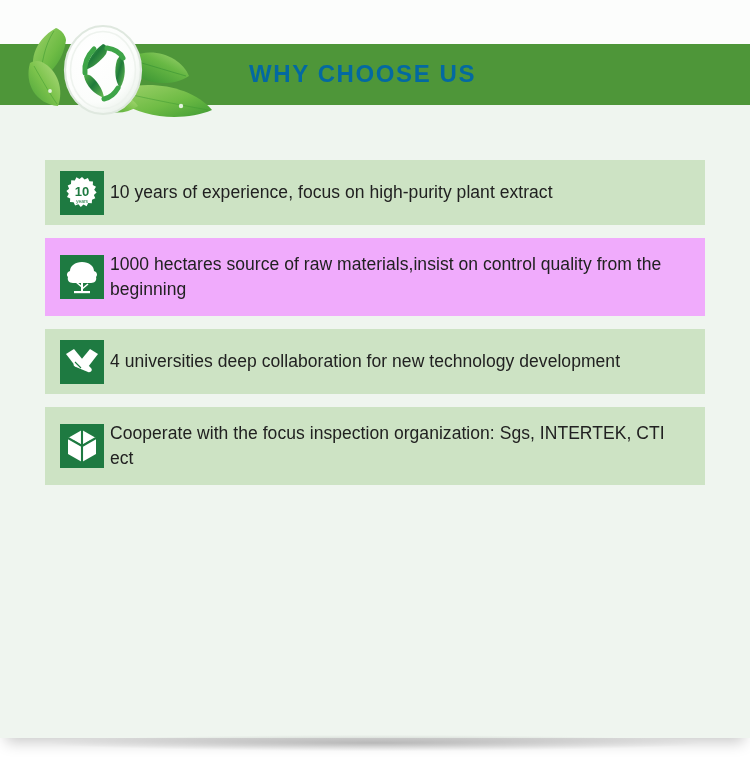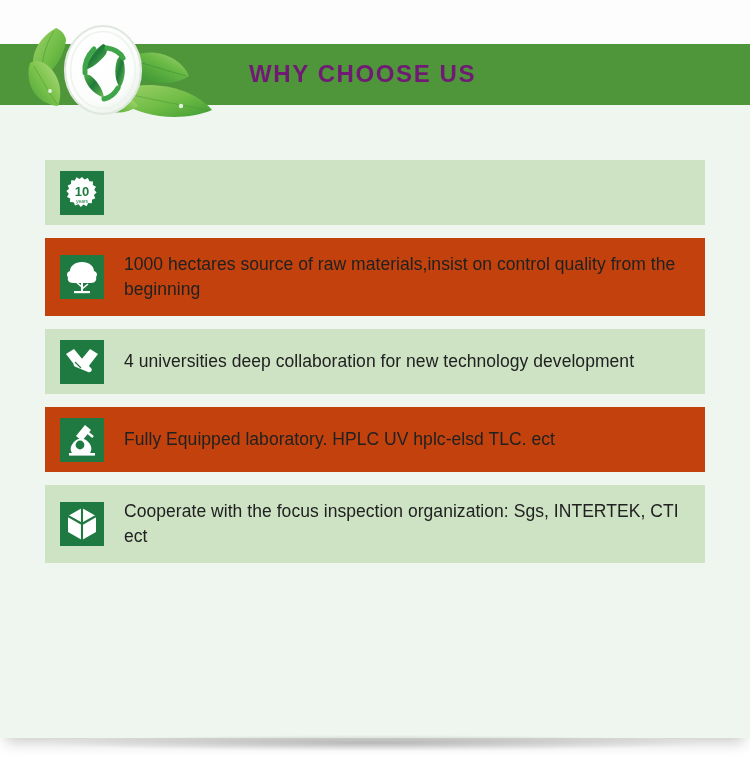--- a/index.html
+++ b/index.html
@@ -49,21 +49,21 @@
     height: 61px;
     background: #4e9639;
   }
   #banner-title {
     position: absolute;
     left: 249px;
     top: 60px;
     font-size: 24px;
     font-weight: bold;
     letter-spacing: 1.6px;
-    color: #701a75;
+    color: #0369a1;
     line-height: 28px;
     white-space: nowrap;
   }
 
   
   #logo {
     position: absolute;
     left: 14px;
     top: 18px;
     width: 205px;
@@ -81,31 +81,31 @@
   .row {
     position: relative;
     display: flex;
     align-items: center;
     width: 660px;
     margin-bottom: 13px;
     box-sizing: border-box;
     padding: 0 14px 0 15px;
   }
   .row.shade-a { background: #cde3c4; }
-  .row.shade-b { background: #c2410c; justify-content: space-between; }
+  .row.shade-b { background: #f0abfc; justify-content: space-between; }
   .row.h1 { height: 65px; }
   .row.h2 { height: 78px; }
 
   .tile {
     flex: 0 0 auto;
     width: 44px;
     height: 44px;
     background: #1e7a41;
     position: relative;
-    margin-right: 20px;
+    margin-right: 6px;
   }
   .tile svg {
     position: absolute;
     left: 0;
     top: 0;
   }
 
   .row-text {
     flex: 1 1 auto;
     font-size: 17.5px;
@@ -200,20 +200,21 @@
   <div id="list">
 
     <div class="row shade-a h1">
       <span class="tile">
         <svg width="44" height="44" viewBox="0 0 44 44" xmlns="http://www.w3.org/2000/svg">
           <path d="M22 6 l2.6 2.4 3.3-1.4 1.5 3.3 3.6 .2 -.2 3.6 3.2 1.6 -1.8 3.1 2.4 2.7 -2.7 2.4 1.4 3.3 -3.3 1.5 -.2 3.6 -3.6-.2 -1.6 3.2 -3.1-1.8 -2.7 2.4 -2.4-2.7 -3.3 1.4 -1.5-3.3 -3.6-.2 .2-3.6 -3.2-1.6 1.8-3.1 -2.4-2.7 2.7-2.4 -1.4-3.3 3.3-1.5 .2-3.6 3.6 .2 1.6-3.2 3.1 1.8 Z" fill="#ffffff"></path>
           <text x="22" y="25" font-family="Liberation Sans, sans-serif" font-size="13" font-weight="bold" fill="#1e7a41" text-anchor="middle">10</text>
           <text x="22" y="32" font-family="Liberation Sans, sans-serif" font-size="5" fill="#1e7a41" text-anchor="middle">years</text>
         </svg>
       </span>
+      <span class="row-text">10 years of experience, focus on high-purity plant extract</span>
     </div>
 
     <div class="row shade-b h2">
       <span class="tile">
         <svg width="44" height="44" viewBox="0 0 44 44" xmlns="http://www.w3.org/2000/svg">
           <path d="M22 7 C15 7 10 11 10 16 C7 17 6 20 8 22 C7 25 9 28 13 28 L31 28 C35 28 37 25 36 22 C38 20 37 17 34 16 C34 11 29 7 22 7 Z" fill="#ffffff"></path>
           <path d="M21 27 L21 37 L23 37 L23 27 Z" fill="#ffffff"></path>
           <path d="M22 32 L16 27 M22 34 L28 29" stroke="#ffffff" stroke-width="1.6" fill="none"></path>
           <rect x="14" y="36" width="16" height="2.2" fill="#ffffff"></rect>
         </svg>
@@ -226,32 +227,20 @@
         <svg width="44" height="44" viewBox="0 0 44 44" xmlns="http://www.w3.org/2000/svg">
           <path d="M6 14 L14 9 L23 20 L16 27 Z" fill="#ffffff"></path>
           <path d="M38 14 L30 9 L21 20 L28 27 Z" fill="#ffffff"></path>
           <path d="M15 22 C18 19 22 19 25 22 L31 28 C33 30 31 33 28 32 L16 27 C13 26 13 24 15 22 Z" fill="#ffffff"></path>
           <path d="M11 25 L18 31 M15 22 L21 28" stroke="#1e7a41" stroke-width="1.1" fill="none"></path>
         </svg>
       </span>
       <span class="row-text">4 universities deep collaboration for new technology development</span>
     </div>
 
-    <div class="row shade-b h1">
-      <span class="tile">
-        <svg width="44" height="44" viewBox="0 0 44 44" xmlns="http://www.w3.org/2000/svg">
-          <path d="M25 7 L31 12 L22 23 L16 18 Z" fill="#ffffff"></path>
-          <path d="M18 21 C11 25 9 31 12 35 L30 35 C33 31 31 24 24 21 Z" fill="#ffffff"></path>
-          <circle cx="20" cy="27" r="4.4" fill="#1e7a41"></circle>
-          <rect x="9" y="35" width="26" height="2.6" fill="#ffffff"></rect>
-          <path d="M27 14 L33 19" stroke="#ffffff" stroke-width="2.4"></path>
-        </svg>
-      </span>
-      <span class="row-text">Fully Equipped laboratory. HPLC UV hplc-elsd TLC. ect</span>
-    </div>
 
     <div class="row shade-a h2">
       <span class="tile">
         <svg width="44" height="44" viewBox="0 0 44 44" xmlns="http://www.w3.org/2000/svg">
           <path d="M22 6 L36 14 L36 30 L22 38 L8 30 L8 14 Z" fill="#ffffff"></path>
           <path d="M22 6 L22 22 L8 14 M22 22 L36 14 M22 22 L22 38" stroke="#1e7a41" stroke-width="2.1" fill="none"></path>
           <path d="M22 22 L14 17 M22 22 L30 17" stroke="#1e7a41" stroke-width="1.3" fill="none"></path>
         </svg>
       </span>
       <span class="row-text">Cooperate with the focus inspection organization: Sgs, INTERTEK, CTI ect</span>

